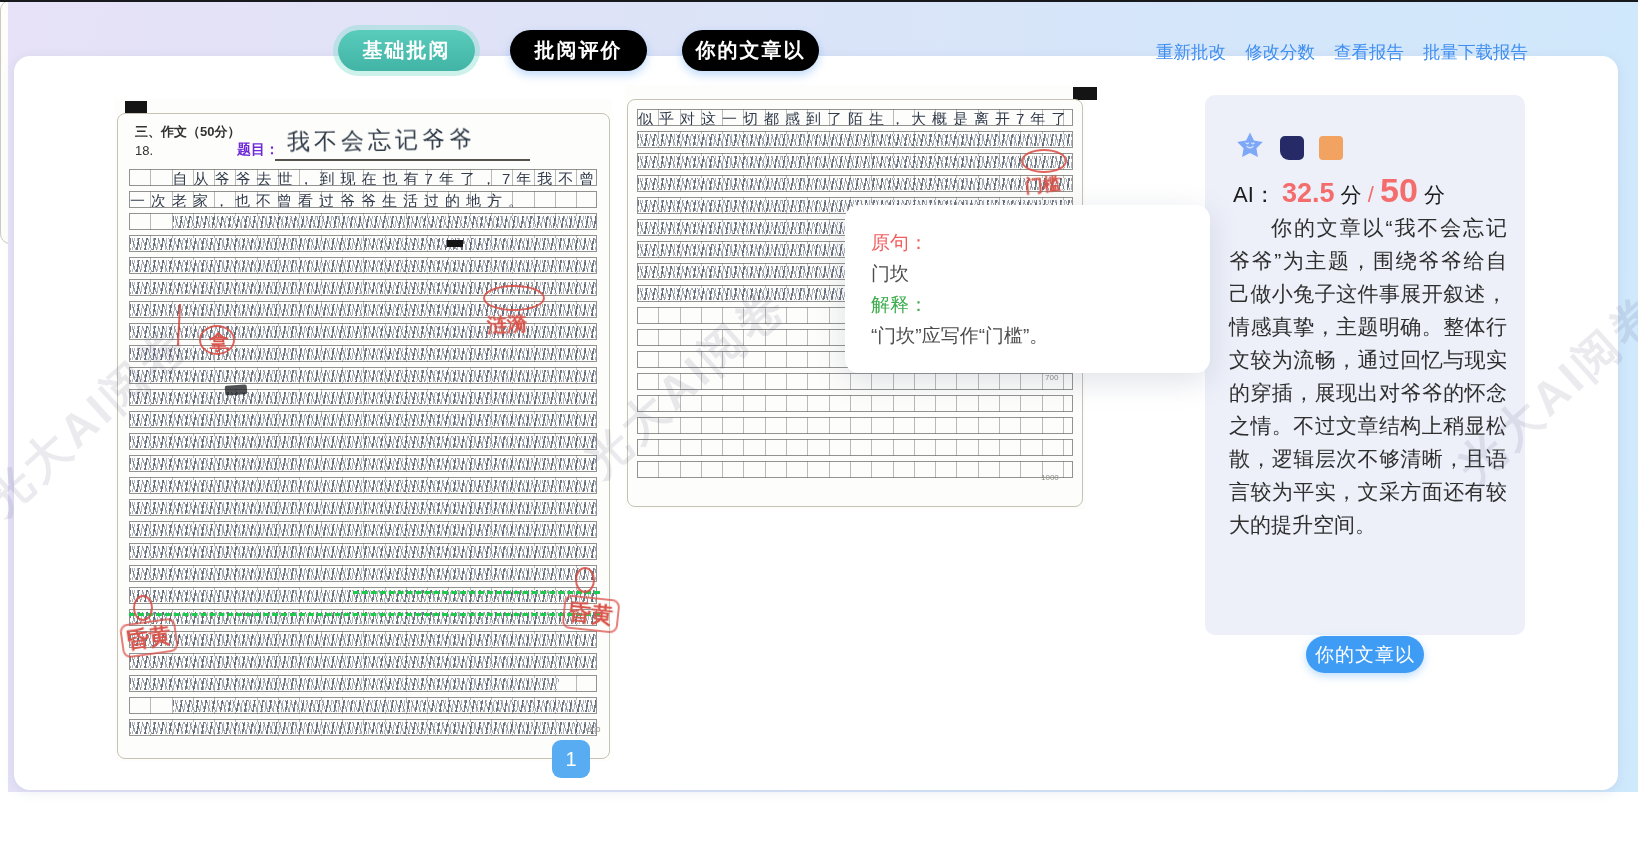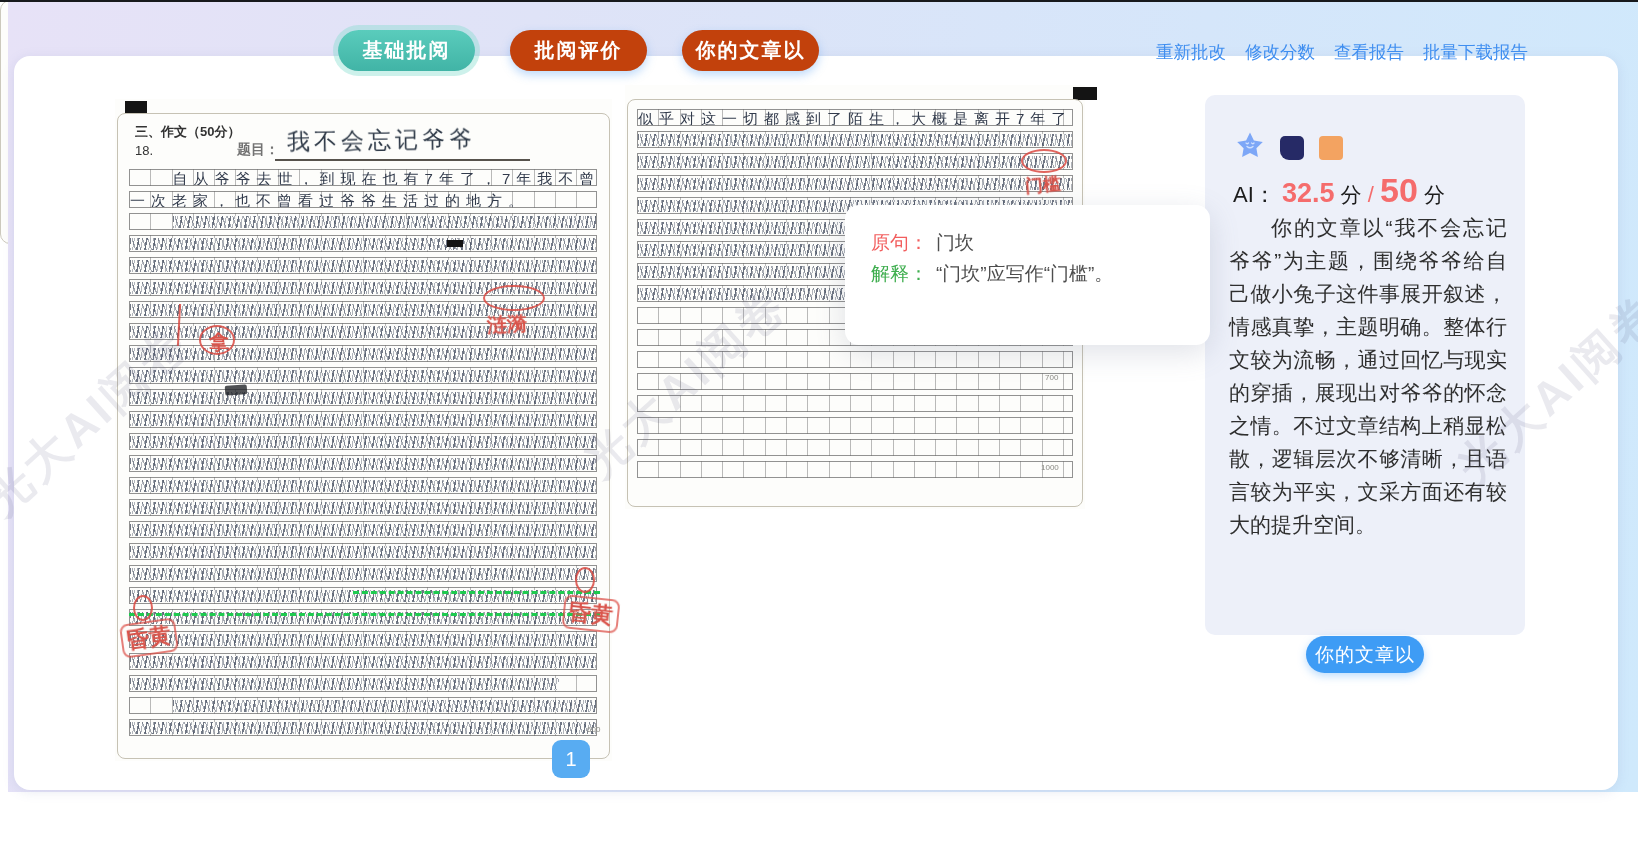--- a/index.html
+++ b/index.html
@@ -11,42 +11,42 @@
   .bg { position:absolute; left:8px; top:2px; width:1630px; height:790px;
     background:linear-gradient(100deg,#e7e2f7 0%,#dfe3f7 30%,#d5e6fa 68%,#cfe9fc 100%); }
 
   .main-card { position:absolute; left:14px; top:56px; width:1604px; height:734px;
     background:#ffffff; border-radius:16px; box-shadow:0 2px 12px rgba(120,130,180,.16); }
 
   
   .tabs { position:absolute; left:338px; top:30px; display:flex; gap:35px; z-index:20; }
   .tab { min-width:137px; height:41px; border-radius:21px; color:#fff; font-size:20px; font-weight:bold;
     letter-spacing:2px; display:flex; align-items:center; justify-content:center; cursor:pointer;
-    background:#c2410c; box-shadow:0 4px 10px rgba(70,150,242,.35); border:none; }
+    background:#000000; box-shadow:0 4px 10px rgba(70,150,242,.35); border:none; }
   .tab.active { background:linear-gradient(180deg,#5accbc,#41b4a6);
     box-shadow:0 0 0 5px rgba(130,220,205,.4); }
 
   
   .links { position:absolute; right:110px; top:40px; display:flex; gap:19px; z-index:20; }
   .links a { color:#3f8ef0; font-size:17.5px; text-decoration:none; cursor:pointer; white-space:nowrap; }
 
   
   .sheet { position:absolute; background:#fdfdfb; }
   .paper-frame { position:absolute; left:2px; right:2px; top:14px; bottom:2px;
     border:1px solid #c6c2b4; border-radius:8px; }
   .regmark { position:absolute; background:#141414; }
 
   #sheet1 { left:115px; top:99px; width:497px; height:662px; }
   #sheet2 { left:625px; top:85px; width:460px; height:424px; }
   #sheet2b { left:625px; top:516px; width:460px; height:244px;
     border:1px solid #ccc9bd; border-radius:10px; background:#fdfdfb; }
 
   .s1-header { position:absolute; left:20px; top:24px; font-size:13px; font-weight:bold; color:#333; }
   .s1-qnum { position:absolute; left:20px; top:44px; font-size:13px; color:#333; }
-  .s1-title-label { position:absolute; left:122px; top:42px; font-size:14px; font-weight:bold; color:#737373; }
+  .s1-title-label { position:absolute; left:122px; top:42px; font-size:14px; font-weight:bold; color:#6d28d9; }
   .s1-title { position:absolute; left:172px; top:26px; font-size:23px; color:#2e3947;
     transform:rotate(-1deg); filter:blur(.3px); letter-spacing:4px; white-space:nowrap; }
   .s1-title-line { position:absolute; left:160px; top:60px; width:255px; height:2px; background:#57534d; }
 
   .grid { position:absolute; }
   #grid1 { left:14px; top:70px; width:468px; }
   #grid2 { left:12px; top:24px; width:436px; }
   .grow { position:relative; height:17px; margin-bottom:5px; border:1px solid rgba(110,110,110,.75);
     background:repeating-linear-gradient(to right, transparent 0 20.3px, rgba(130,130,130,.55) 20.3px 21.3px);
     overflow:hidden; }
@@ -64,21 +64,21 @@
   .stamp { position:absolute; color:#d9544b; font-weight:bold; white-space:nowrap; filter:blur(.2px); }
   .stamp.boxed { border:2px solid rgba(219,74,66,.7); border-radius:8px; padding:0 4px; }
   .gdash { position:absolute; height:0; border-top:3px dashed #1ecb4f; }
   .redline { position:absolute; width:2px; background:rgba(219,74,66,.85); }
   .blackblob { position:absolute; background:#23252a; border-radius:2px; opacity:.8; transform:rotate(-4deg); }
   .wcount { position:absolute; font-size:8px; color:#8b8b85; }
 
   
   .tooltip { position:absolute; left:845px; top:205px; width:365px; min-height:140px; background:#fff;
     border-radius:14px; box-shadow:0 8px 30px rgba(100,110,140,.20); padding:22px 26px; z-index:30; }
-  .tt-row { display:flex; font-size:19px; line-height:31px; }
+  .tt-row { display:flex; font-size:19px; line-height:31px;flex-direction:column; }
   .tt-label { flex:0 0 auto; margin-right:8px; }
   .tt-val { color:#4d4d4d; }
   .lab-orig { color:#f25e5e; }
   .lab-corr { color:#f2a35c; }
   .lab-expl { color:#3fae4f; }
 
   
   .panel { position:absolute; left:1205px; top:95px; width:320px; height:540px;
     background:#edf0f9; border-radius:10px; z-index:4; }
   .panel-icons { position:absolute; left:30px; top:36px; display:flex; align-items:center; gap:15px; }
@@ -269,21 +269,21 @@
       <div class="grow"></div>
       <div class="grow"></div>
       <div class="grow"></div>
       <div class="grow"></div>
       <div class="grow"></div>
       <div class="grow"></div>
     </div>
   <div class="circle" style="left:396px; top:64px; width:46px; height:24px;"></div>
   <div class="stamp" style="left:400px; top:88px; font-size:18px; transform:rotate(-5deg);">门槛</div>
   <div class="wcount" style="left:420px; top:288px;">700</div>
-  <div class="wcount" style="left:416px; top:378px;text-align:right;">1000</div>
+  <div class="wcount" style="left:416px; top:388px;text-align:right;">1000</div>
 </div>
 
 <div id="sheet2b">
   <div class="regmark" style="left:447px; top:240px; width:16px; height:7px;"></div>
 </div>
 
 <div class="page-badge">1</div>
 
 <div class="tooltip">
   <div class="tt-row">

